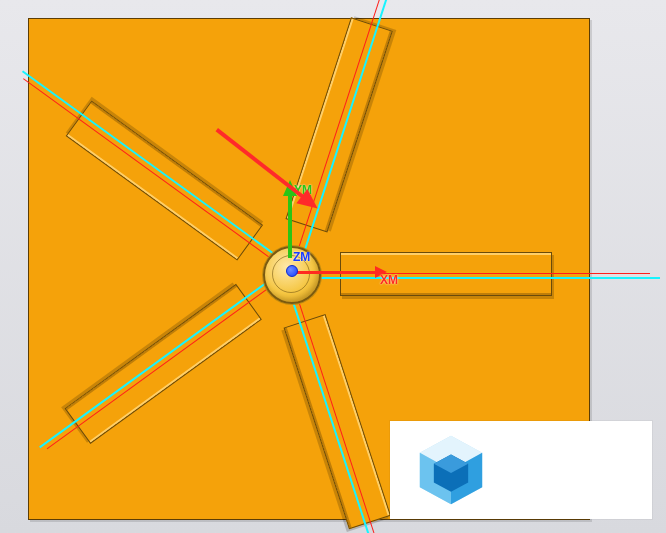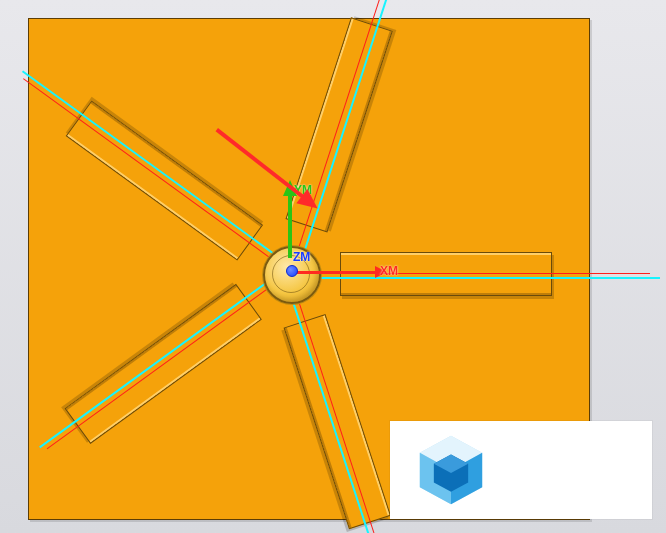--- a/index.html
+++ b/index.html
@@ -179,21 +179,21 @@
   <div class="x-arrow">
     <div class="shaft"></div>
       <div class="head"></div>
   </div>
   <div class="y-arrow">
     <div class="shaft"></div>
       <div class="head"></div>
   </div>
   <div class="z-dot"></div>
 
-  <span class="axis-label" style="left:380px;top:264px;">XM</span>
+  <span class="axis-label" style="left:380px;top:273px;">XM</span>
   <span class="axis-label" style="left:294px;top:183px;color:#29c516;">YM</span>
   <span class="axis-label z" style="left:273px;top:250px;margin-left:20px;">ZM</span>
 
   <div class="red-pointer">
     <div class="shaft"></div>
       <div class="head"></div>
   </div>
 
   <div class="watermark">
     <svg viewBox="0 0 100 100">

